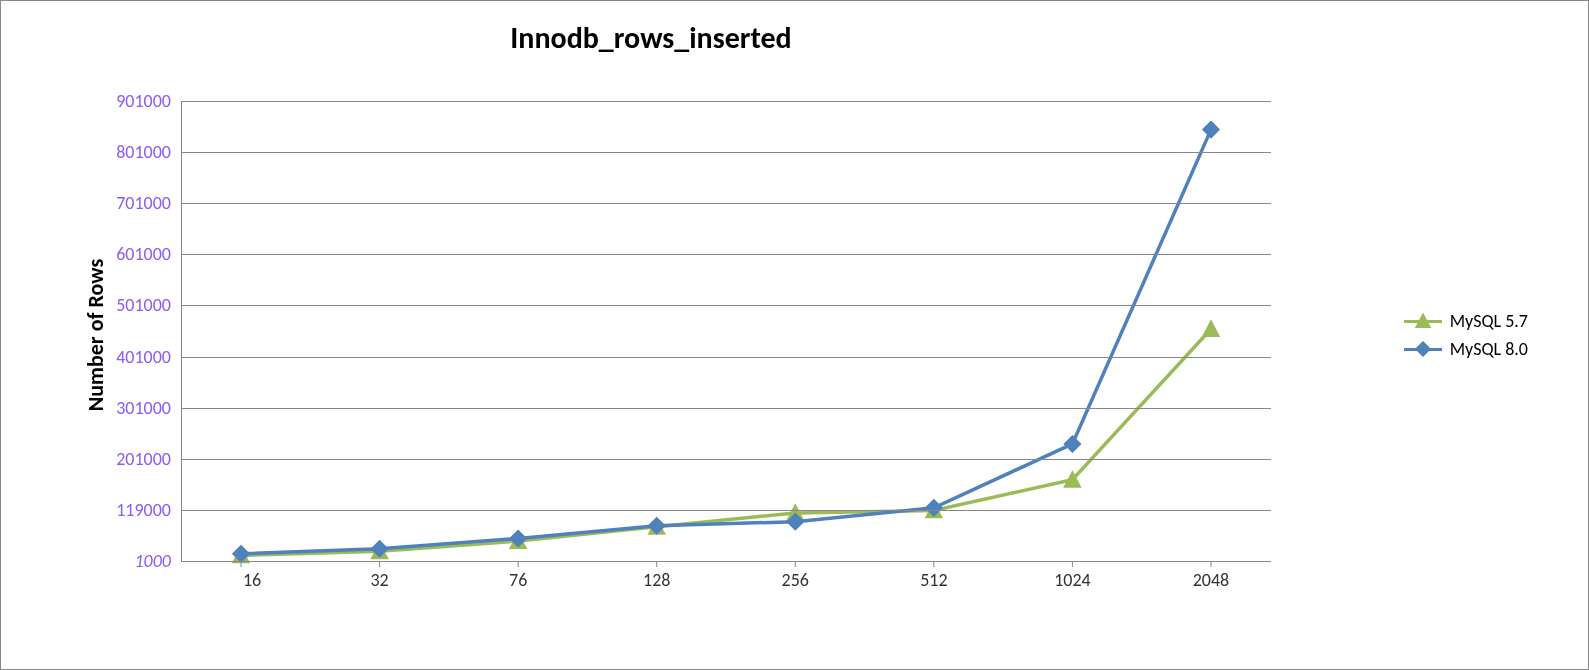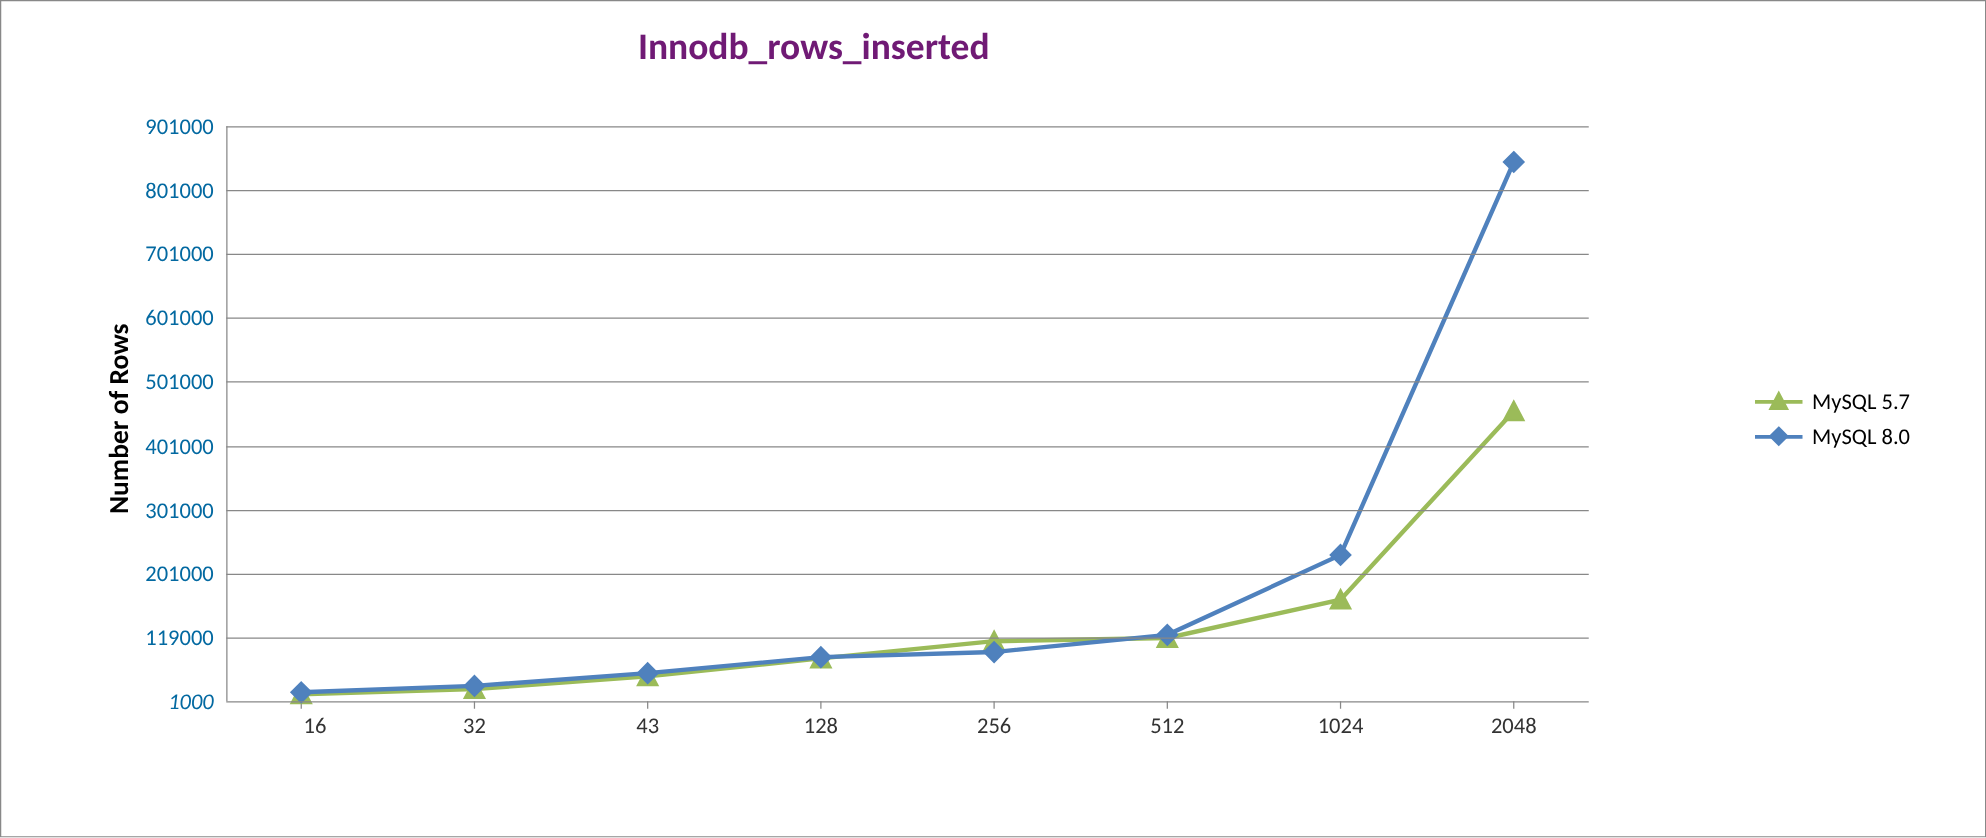--- a/index.html
+++ b/index.html
@@ -19,21 +19,21 @@
     background: #ffffff;
   }
   .chart-title {
     position: absolute;
     top: 18px;
     left: 0;
     width: 1300px;
     text-align: center;
     font-weight: bold;
     font-size: 30px;
-    color: #701a75;
+    color: #000000;
   }
   .ylabel {
     position: absolute;
     left: 18px;
     top: 50%;
     transform: translateY(-50%) rotate(-90deg);
     transform-origin: center;
     font-weight: bold;
     font-size: 22px;
     color: #000;
@@ -55,21 +55,21 @@
     top: 100px;
     width: 1090px;
     height: 460px;
   }
   .tick-y {
     position: absolute;
     right: 1100px;
     text-align: right;
     width: 90px;
     font-size: 18px;
-    color: #0369a1;
+    color: #8b5cf6;
     transform: translateY(-50%);
   }
   .tick-x {
     position: absolute;
     top: 468px;
     font-size: 18px;
     color: #333;
     transform: translateX(-50%);
     text-align: center;
   }
@@ -171,21 +171,21 @@
       <div class="gridline" style="top: 153.333px;"></div>
       <div class="tick-y" style="top: 153.333px; right: 1100px; position: absolute;">601000</div>
       <div class="gridline" style="top: 102.222px;"></div>
       <div class="tick-y" style="top: 102.222px; right: 1100px; position: absolute;">701000</div>
       <div class="gridline" style="top: 51.1111px;"></div>
       <div class="tick-y" style="top: 51.1111px; right: 1100px; position: absolute;">801000</div>
       <div class="gridline" style="top: 0px;"></div>
       <div class="tick-y" style="top: 0px; right: 1100px; position: absolute;">901000</div>
       <div class="tick-x" style="left: 71px;">16</div>
       <div class="tick-x" style="left: 198.571px;">32</div>
-      <div class="tick-x" style="left: 337.143px;">43</div>
+      <div class="tick-x" style="left: 337.143px;">76</div>
       <div class="tick-x" style="left: 475.714px;">128</div>
       <div class="tick-x" style="left: 614.286px;">256</div>
       <div class="tick-x" style="left: 752.857px;">512</div>
       <div class="tick-x" style="left: 891.429px;">1024</div>
       <div class="tick-x" style="left: 1030px;">2048</div>
     </div>
 
   <div class="legend" id="legend">
       <div class="legend-row">
         <div class="legend-swatch">

